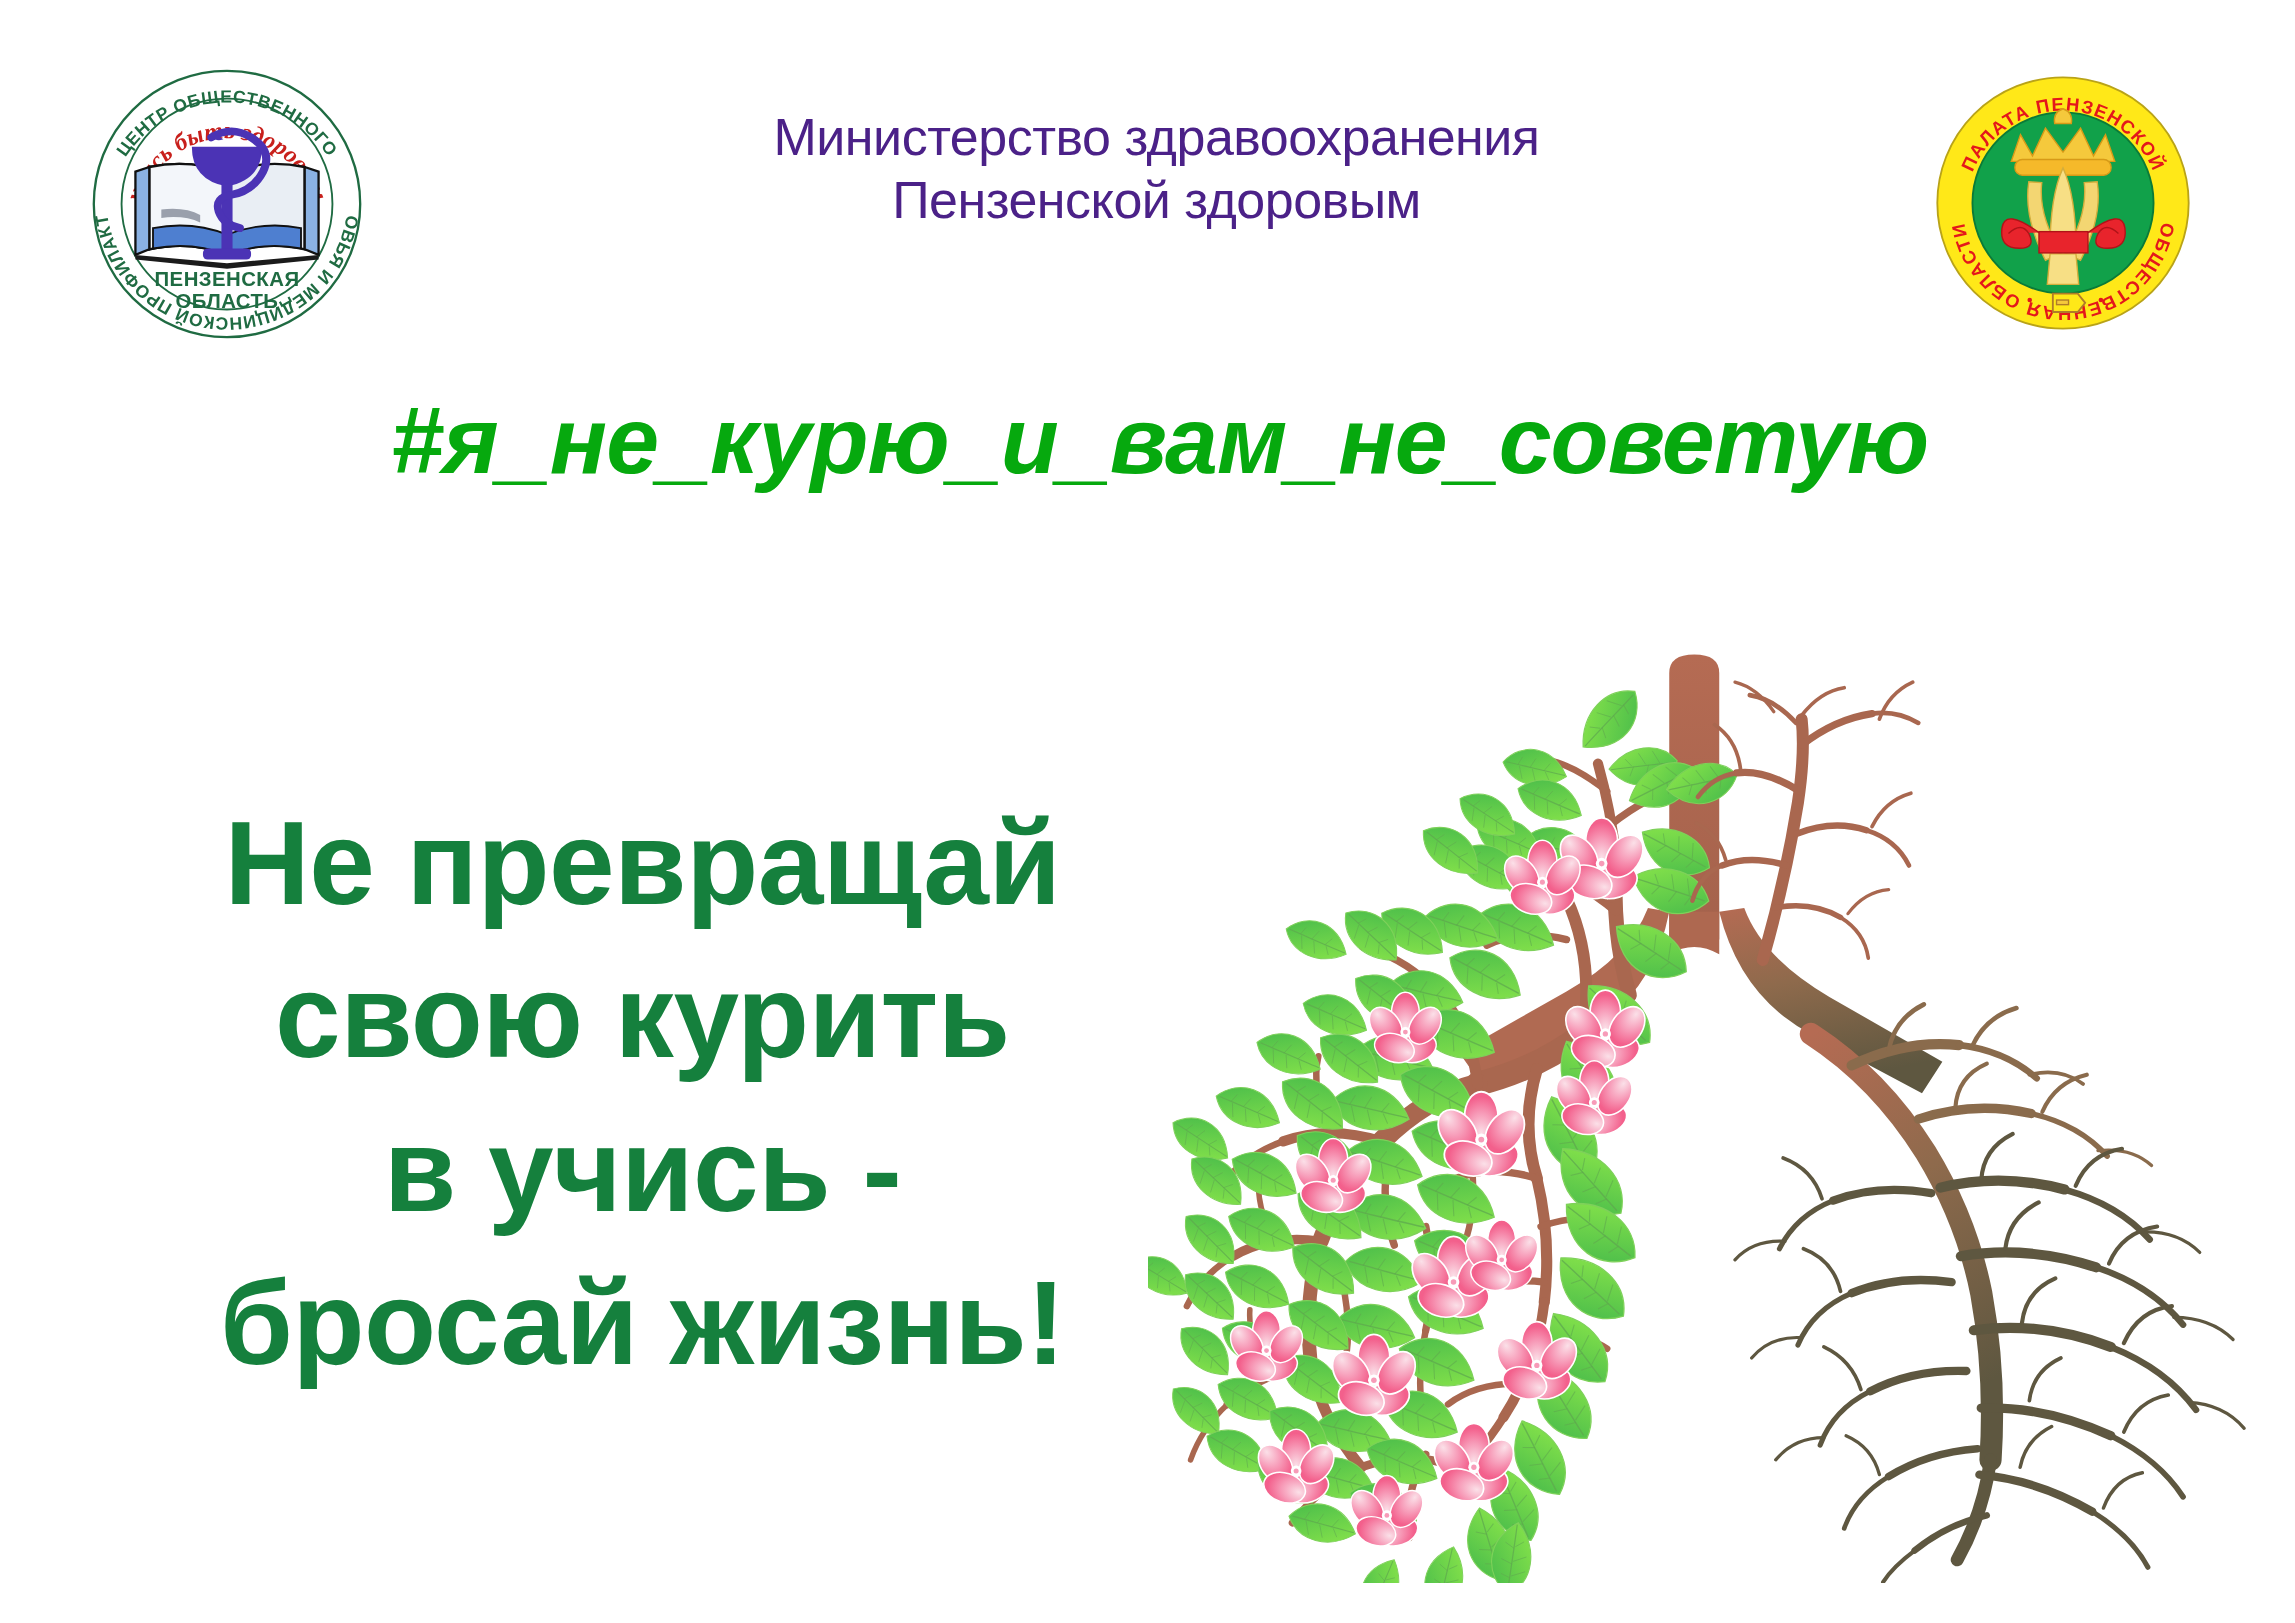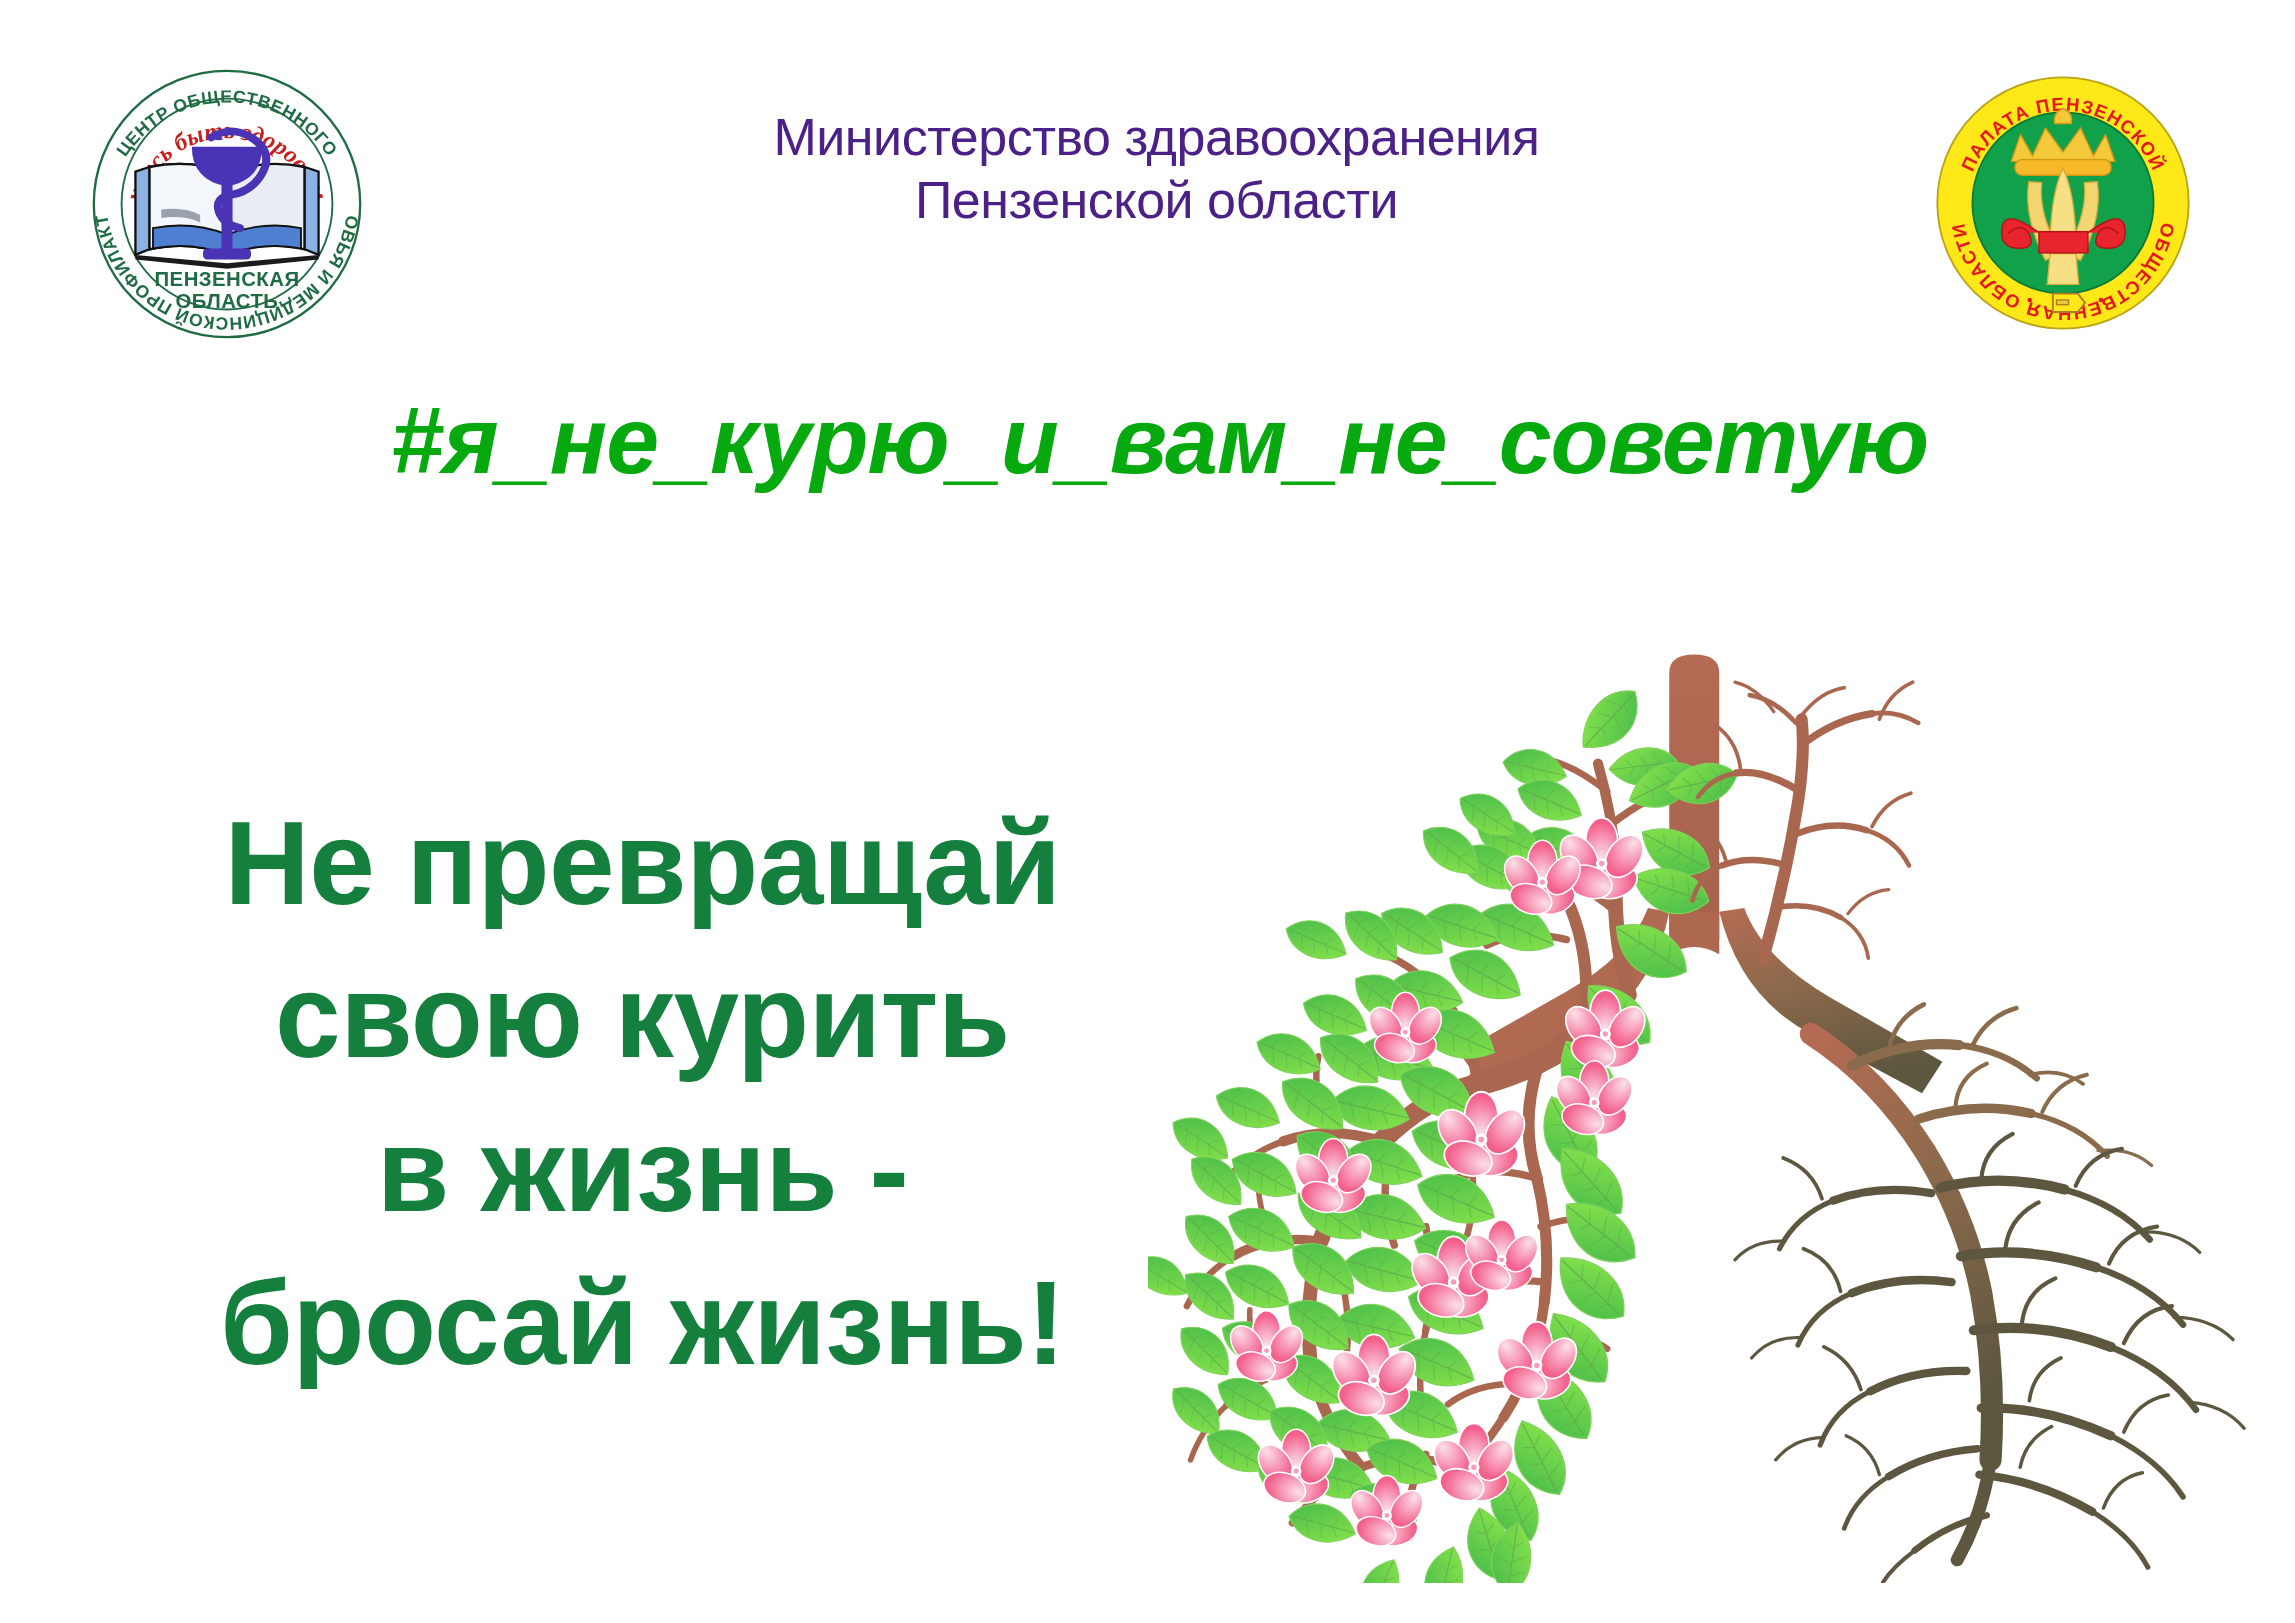--- a/index.html
+++ b/index.html
@@ -104,21 +104,21 @@
           <path d="M 300 172 Q 278 158 288 174 Q 296 186 312 180 Z" fill="#4B33B5"></path>
         </g>
 
         <text x="320" y="498" text-anchor="middle" font-family="Liberation Sans, sans-serif" font-weight="bold" font-size="44" fill="#1F6B42" letter-spacing="1">ПЕНЗЕНСКАЯ</text>
         <text x="320" y="544" text-anchor="middle" font-family="Liberation Sans, sans-serif" font-weight="bold" font-size="44" fill="#1F6B42" letter-spacing="1">ОБЛАСТЬ</text>
       </svg>
     </div>
 
     <div class="ministry-title">
       <span class="ln">Министерство здравоохранения</span>
-      <span class="ln">Пензенской области</span>
+      <span class="ln">Пензенской здоровым</span>
     </div>
 
     <div class="logo-right">
       <svg viewBox="0 0 580 580" xmlns="http://www.w3.org/2000/svg">
         <defs>
           <path id="pcArcTop" d="M 80 300 A 210 210 0 0 1 500 300"></path>
           <path id="pcArcBottom" d="M 506 300 A 216 216 0 0 1 74 300"></path>
         </defs>
         <circle cx="290" cy="290" r="272" fill="#FFE818" stroke="#B9A318" stroke-width="4"></circle>
         <circle cx="290" cy="290" r="196" fill="#11A14A" stroke="#0B7A38" stroke-width="4"></circle>
@@ -157,21 +157,21 @@
         </g>
       </svg>
     </div>
   </div>
 
   <div class="hashtag">#я_не_курю_и_вам_не_советую</div>
 
   <div class="slogan">
     <span class="ln">Не превращай</span>
     <span class="ln">свою курить</span>
-    <span class="ln">в жизнь -</span>
+    <span class="ln">в учись -</span>
     <span class="ln">бросай жизнь!</span>
   </div>
 
   <div class="lungs">
     <svg viewBox="0 0 1200 1025" xmlns="http://www.w3.org/2000/svg">
       <defs>
         <linearGradient id="leafG" x1="0" y1="0" x2="1" y2="1">
           <stop offset="0%" stop-color="#8BE64A"></stop>
           <stop offset="100%" stop-color="#45B94B"></stop>
         </linearGradient>

